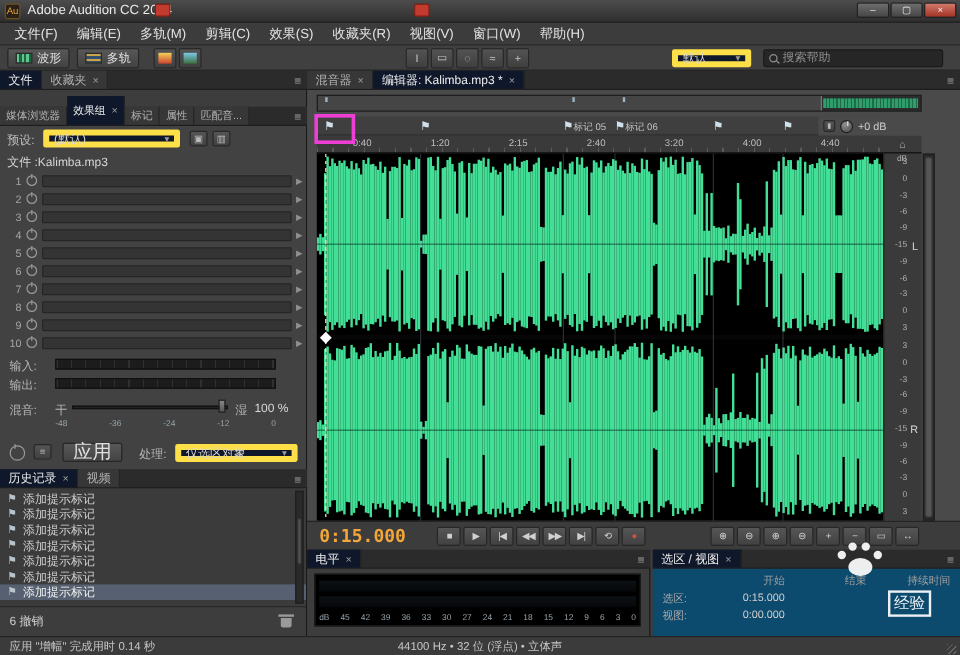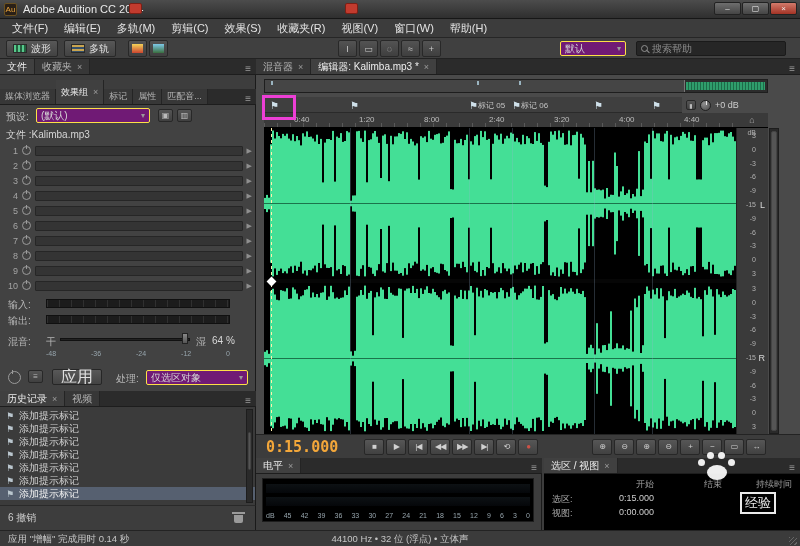--- a/index.html
+++ b/index.html
@@ -13,26 +13,26 @@
 .badge{position:absolute;top:3px;width:13px;height:11px;background:#c23b2e;border:1px solid #7c1f15;border-radius:2px}
 .winbtns{position:absolute;right:3px;top:2px;display:flex;gap:1px}
 .winbtn{width:27px;height:13px;background:linear-gradient(#6e6e6e,#454545);border:1px solid #222;border-radius:2px;color:#eee;font-size:8px;display:flex;align-items:center;justify-content:center}
 .winbtn.close{background:linear-gradient(#d27a6b,#a33325)}
 .menubar{left:0;top:19px;width:800px;height:19px;background:#3c3c3c;border-bottom:1px solid #262626;display:flex;align-items:flex-end;padding-left:4px}
 .menu-item{padding:0 8px;font-size:11px;color:#e3e3e3;height:100%;display:flex;align-items:center}
 .toolbar{left:0;top:38px;width:800px;height:21px;background:#404040;border-bottom:1px solid #222}
 .modebtn{position:absolute;top:2px;height:17px;display:flex;align-items:center;gap:4px;padding:0 6px;background:linear-gradient(#585858,#424242);border:1px solid #282828;border-radius:2px;font-size:10px;color:#e2e2e2}
 .mode-ico{width:14px;height:9px;border:1px solid #2a2a2a}
 .tool-ico{position:absolute;top:2px;width:19px;height:17px;background:linear-gradient(#535353,#3f3f3f);border:1px solid #282828;border-radius:2px;color:#c8c8c8;font-size:9px;display:flex;align-items:center;justify-content:center}
-.dd{background:#701a75;border:1px solid #fde047;border-radius:2px;color:#d5d5d5;font-size:10px;display:flex;align-items:center;justify-content:space-between;padding:0 4px}
+.dd{background:#0f172a;border:5px solid #fde047;border-radius:2px;color:#d5d5d5;font-size:10px;display:flex;align-items:center;justify-content:space-between;padding:0 4px}
 .dd .arr{color:#9a9a9a;font-size:8px;margin-left:4px}
 
 .tabrow{position:absolute;height:16px;background:#2b2b2b;border-bottom:1px solid #1d1d1d;display:flex;align-items:flex-end}
 .tab{height:15px;display:flex;align-items:center;gap:5px;padding:0 7px;font-size:10px;background:#373737;color:#b2b2b2;border-right:1px solid #242424;white-space:nowrap}
-.tab.active{background:#404040;color:#ededed}
+.tab.active{background:#0f172a;color:#ededed}
 .tab .x{color:#9a9a9a;font-size:9px}
 .panel-menu{margin-left:auto;color:#9a9a9a;font-size:10px;padding:0 5px}
 
 .rack-row{display:flex;align-items:center;gap:4px;height:15px;padding:0 4px}
 .rack-num{width:14px;text-align:right;color:#a5a5a5;font-size:9px}
 .power-ico{width:9px;height:9px;border:1px solid #9a9a9a;border-radius:50%;position:relative;display:inline-block}
 .power-ico::after{content:"";position:absolute;left:3px;top:-2px;width:1px;height:4px;background:#9a9a9a}
 .rack-slot{flex:1;height:10px;background:#343434;border:1px solid #262626;border-radius:1px}
 .rack-arrow{color:#8f8f8f;font-size:7px}
 .meter{position:absolute;height:9px;background:#1c1c1c;border:1px solid #101010;background-image:repeating-linear-gradient(90deg,#303030 0 1px,transparent 1px 12px)}
@@ -240,21 +240,21 @@
     <span class="abs" style="left:8px;top:209px;font-size:10px;color:#b5b5b5">输出:</span>
     <div class="meter" style="left:46px;top:210px;width:184px"></div>
     
     <span class="abs" style="left:8px;top:230px;font-size:10px;color:#b5b5b5">混音:</span>
     <span class="abs" style="left:46px;top:230px;font-size:10px;color:#b5b5b5">干</span>
     <div class="abs" style="left:60px;top:227px;width:130px;height:14px">
       <div class="slider-track" style="left:0;width:130px"></div>
       <div class="slider-thumb" style="left:122px"></div>
     </div>
     <span class="abs" style="left:196px;top:230px;font-size:10px;color:#b5b5b5">湿</span>
-    <span class="abs" style="left:212px;top:230px;font-size:10px;color:#d8d8d8">64 %</span>
+    <span class="abs" style="left:212px;top:230px;font-size:10px;color:#d8d8d8">100 %</span>
     <div class="abs" id="meter-scale" style="left:46px;top:245px;width:184px;display:flex;justify-content:space-between">
         <span class="lv-num">-48</span>
         <span class="lv-num">-36</span>
         <span class="lv-num">-24</span>
         <span class="lv-num">-12</span>
         <span class="lv-num">0</span>
       </div>
     
     <span class="power-ico abs" style="left:8px;top:266px;width:13px;height:13px"></span>
     <div class="mini-ico abs" style="left:28px;top:265px">≡</div>
@@ -355,21 +355,21 @@
       <span class="mlabel" style="left:257px">标记 06</span>
       <span class="flag" style="left:330px">⚑</span>
       <span class="flag" style="left:388px">⚑</span>
     </div>
 
     <div class="abs" style="left:6px;top:20px;width:34px;height:25px;border:3px solid #ed3fd6;z-index:40"></div>
 
     <div class="abs" id="time-ruler" style="left:8px;top:38px;width:472px;height:15px;background:#3a3a3a;border-bottom:1px solid #000;background-image:repeating-linear-gradient(90deg,rgba(255,255,255,.16) 0 1px,transparent 1px 13px);background-size:100% 4px;background-repeat:no-repeat;background-position:bottom">
         <span class="tick-label" style="left: 30px;">0:40</span>
         <span class="tick-label" style="left: 95px;">1:20</span>
-        <span class="tick-label" style="left: 160px;">8:00</span>
+        <span class="tick-label" style="left: 160px;">2:15</span>
         <span class="tick-label" style="left: 225px;">2:40</span>
         <span class="tick-label" style="left: 290px;">3:20</span>
         <span class="tick-label" style="left: 355px;">4:00</span>
         <span class="tick-label" style="left: 420px;">4:40</span>
       </div>
     <div class="abs" style="left:480px;top:38px;width:32px;height:15px;background:#3a3a3a;border-bottom:1px solid #000;display:flex;align-items:center;justify-content:center">
       <span style="font-size:9px;color:#b8b8b8">⌂</span>
     </div>
 
     <div class="abs" style="left:8px;top:53px;width:472px;height:306px;background:#000;overflow:hidden">
@@ -959,21 +959,21 @@
     </div>
   </div>
 
   <div class="tabrow" style="left:544px;top:458px;width:256px">
     <div class="tab active">
         <span>选区 / 视图</span>
         <span class="x">×</span>
       </div>
     <div class="panel-menu">≡</div>
   </div>
-  <div class="abs" style="left:544px;top:474px;width:256px;height:56px;background:#000000">
+  <div class="abs" style="left:544px;top:474px;width:256px;height:56px;background:#0c4a6e">
     <span class="selhead" style="left:50px;top:4px;width:60px">开始</span>
     <span class="selhead" style="left:118px;top:4px;width:60px">结束</span>
     <span class="selhead" style="left:186px;top:4px;width:62px">持续时间</span>
     <span class="selcell" style="left:8px;top:19px;text-align:left;color:#a8a8a8">选区:</span>
     <span class="selcell orange" style="left:50px;top:19px;width:60px">0:15.000</span>
     <span class="selcell" style="left:118px;top:19px;width:60px"></span>
     <span class="selcell" style="left:186px;top:19px;width:62px"></span>
     <span class="selcell" style="left:8px;top:33px;text-align:left;color:#a8a8a8">视图:</span>
     <span class="selcell" style="left:50px;top:33px;width:60px">0:00.000</span>
     <span class="selcell" style="left:118px;top:33px;width:60px"></span>

